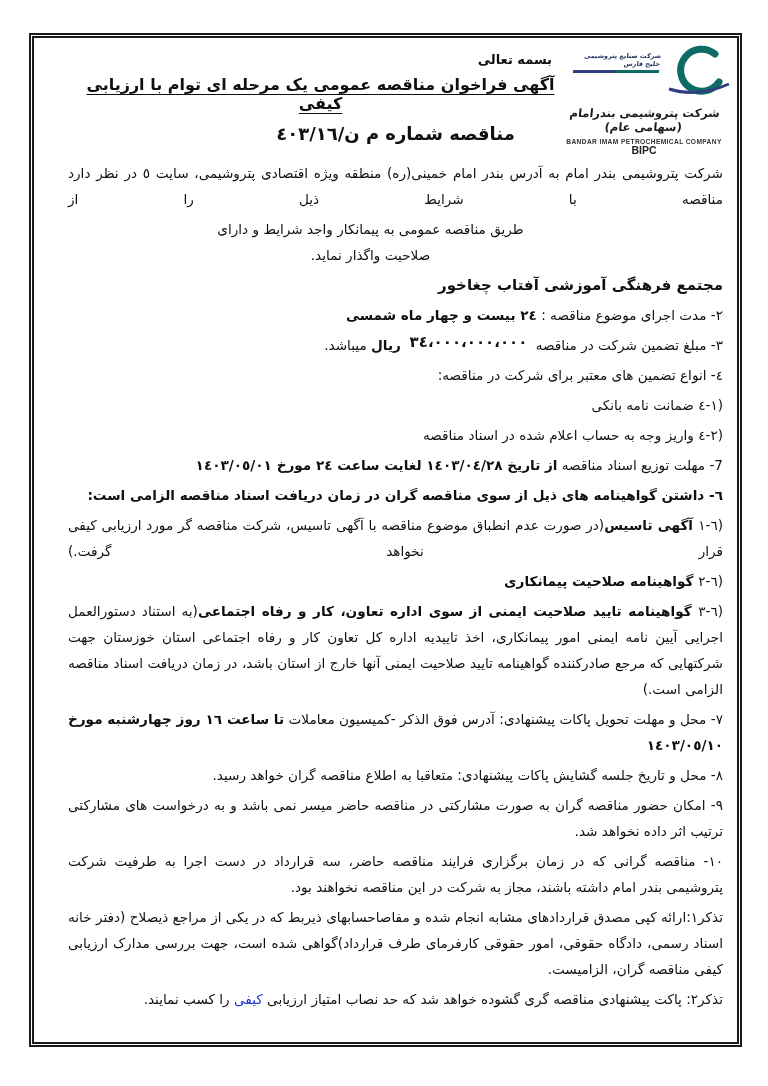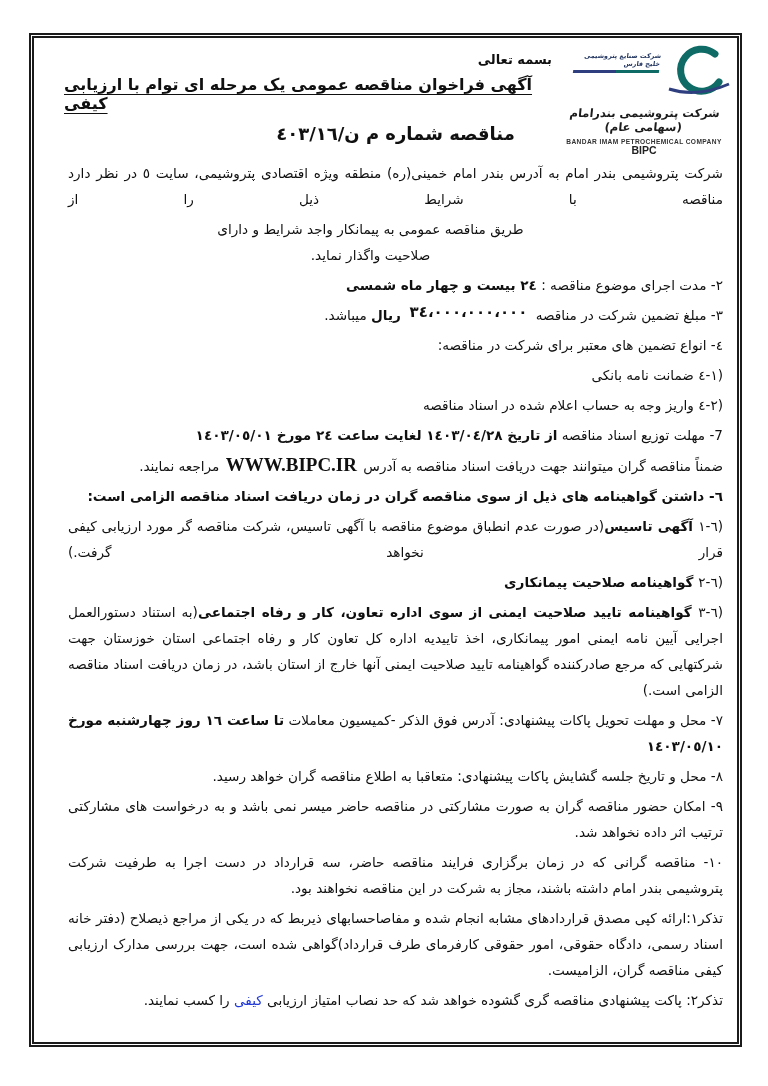--- a/index.html
+++ b/index.html
@@ -20,21 +20,21 @@
   .logo-top{display:flex;flex-direction:row;align-items:flex-start;justify-content:flex-start;gap:2px;}
   .holding{font-size:6.5px;font-weight:bold;color:#273a63;line-height:8px;
     padding-top:10px;width:86px;text-align:right;transform:skewX(-8deg);}
   .holding .bar{height:3px;margin-top:2px;background:linear-gradient(90deg,#2e3e7e 0 50%,#0f6b66 50% 100%);}
   .company-fa{font-size:11.5px;font-weight:bold;color:#1c1c1c;margin-top:2px;transform:skewX(-6deg);}
   .company-en{font-size:6.6px;font-weight:bold;color:#333;letter-spacing:.4px;margin-top:4px;font-family:"Liberation Sans",sans-serif;}
   .company-abbr{font-size:10.5px;font-weight:bold;color:#222;line-height:11px;font-family:"Liberation Sans",sans-serif;}
   
   .head{margin-right:0;}
   .h-bism{font-size:13px;font-weight:bold;margin:4px 175px 0 0;}
-  .h-title{font-size:16px;font-weight:bold;text-align:left;margin:8px 150px 0 0;
+  .h-title{font-size:16px;font-weight:bold;text-align:center;margin:8px 150px 0 0;
     text-decoration:underline;text-underline-offset:4px;}
   .h-no{font-size:18px;font-weight:bold;text-align:center;margin:10px 0 0 0;
     text-underline-offset:4px;}
   
   p{margin:4px;font-size:13.6px;line-height:26px;text-align:justify;}
   .mt{margin-top:3px;}
   .jl{text-align:justify;text-align-last:justify;}
   .center-line{text-align:center;margin-left:130px;margin-right:180px;text-align-last:center;}
   .b{font-weight:bold;}
   .big{font-size:15px;}
@@ -67,31 +67,31 @@
 
   <div class="head">
     <div class="h-bism">بسمه تعالی</div>
     <div class="h-title">آگهی فراخوان مناقصه عمومی یک مرحله ای توام با ارزیابی کیفی</div>
     <div class="h-no">مناقصه شماره م ن/٤٠٣/١٦</div>
   </div>
 
   <p class="intro jl">شرکت پتروشیمی بندر امام به آدرس بندر امام خمینی(ره) منطقه ویژه اقتصادی پتروشیمی، سایت ٥ در نظر دارد مناقصه با شرایط ذیل را از</p>
   <p class="center-line">طریق مناقصه عمومی به پیمانکار واجد شرایط و دارای صلاحیت واگذار نماید.</p>
 
+  <p><span class="b big">مجتمع فرهنگی آموزشی آفتاب چغاخور</span></p>
 
   <p><span>٢- مدت اجرای موضوع مناقصه : </span><span class="b">٢٤ بیست و چهار ماه شمسی</span></p>
 
   <p><span>٣- مبلغ تضمین شرکت در مناقصه </span><span class="amount">٣٤،٠٠٠،٠٠٠،٠٠٠</span><span class="b"> ریال</span><span> میباشد.</span></p>
 
   <p class="mt">٤- انواع تضمین های معتبر برای شرکت در مناقصه:</p>
   <p class="mt"><span class="lbl">١-٤)</span><span> ضمانت نامه بانکی</span></p>
   <p class="mt"><span class="lbl">٢-٤)</span><span> واریز وجه به حساب اعلام شده در اسناد مناقصه</span></p>
 
   <p class="mt"><span>7- مهلت توزیع اسناد مناقصه </span><span class="b">از تاریخ ١٤٠٣/٠٤/٢٨ لغایت ساعت ٢٤ مورخ ١٤٠٣/٠٥/٠١</span></p>
-  <p class="mt"><span>ضمناً مناقصه گران میتوانند جهت دریافت اسناد مناقصه به آدرس </span><span class="url">WWW.BIPC.IR</span><span> مراجعه نمایند.</span></p>
 
   <p class="b mt">٦- داشتن گواهینامه های ذیل از سوی مناقصه گران در زمان دریافت اسناد مناقصه الزامی است:</p>
   <p class="jl mt"><span class="lbl">٦-١)</span><span class="b"> آگهی تاسیس</span><span>(در صورت عدم انطباق موضوع مناقصه با آگهی تاسیس، شرکت مناقصه گر مورد ارزیابی کیفی قرار نخواهد گرفت.)</span></p>
   <p class="mt"><span class="lbl">٦-٢)</span><span class="b"> گواهینامه صلاحیت پیمانکاری</span></p>
   <p class="mt"><span class="lbl">٦-٣)</span><span class="b"> گواهینامه تایید صلاحیت ایمنی از سوی اداره تعاون، کار و رفاه اجتماعی</span><span>(به استناد دستورالعمل اجرایی آیین نامه ایمنی امور پیمانکاری، اخذ تاییدیه اداره کل تعاون کار و رفاه اجتماعی استان خوزستان جهت شرکتهایی که مرجع صادرکننده گواهینامه تایید صلاحیت ایمنی آنها خارج از استان باشد، در زمان دریافت اسناد مناقصه الزامی است.)</span></p>
 
   <p class="mt"><span>٧- محل و مهلت تحویل پاکات پیشنهادی: آدرس فوق الذکر -کمیسیون معاملات </span><span class="b">تا ساعت ١٦ روز چهارشنبه مورخ ١٤٠٣/٠٥/١٠</span></p>
   <p>٨- محل و تاریخ جلسه گشایش پاکات پیشنهادی: متعاقبا به اطلاع مناقصه گران خواهد رسید.</p>
   <p>٩- امکان حضور مناقصه گران به صورت مشارکتی در مناقصه حاضر میسر نمی باشد و به درخواست های مشارکتی ترتیب اثر داده نخواهد شد.</p>
   <p>١٠- مناقصه گرانی که در زمان برگزاری فرایند مناقصه حاضر، سه قرارداد در دست اجرا به طرفیت شرکت پتروشیمی بندر امام داشته باشند، مجاز به شرکت در این مناقصه نخواهند بود.</p>

